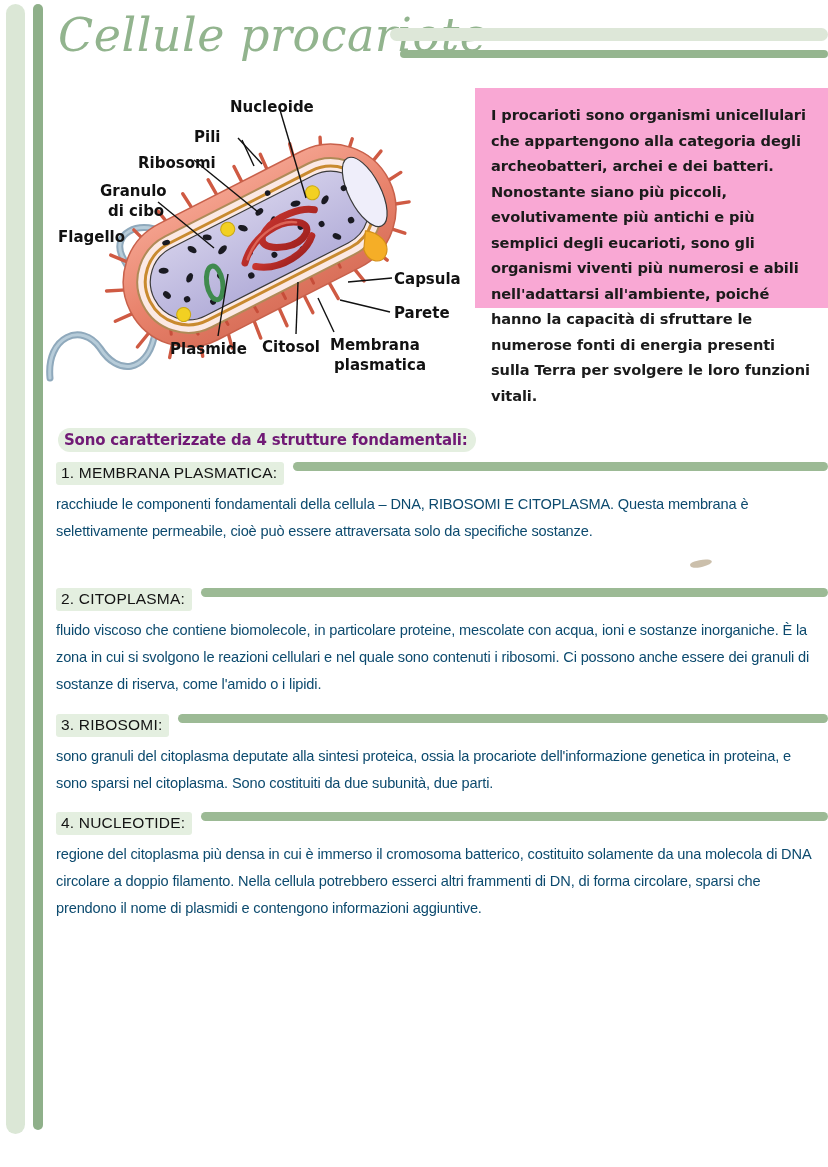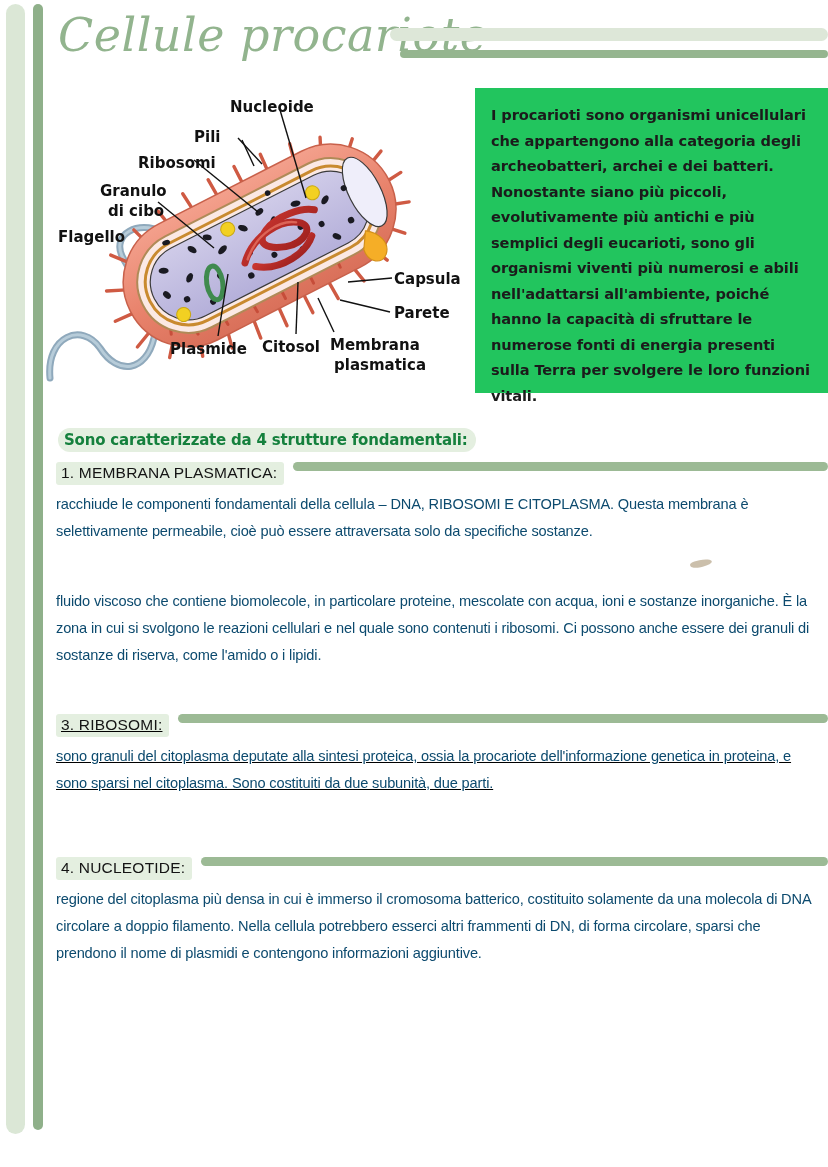--- a/index.html
+++ b/index.html
@@ -76,43 +76,43 @@
     text-decoration: underline;
   }
   .diagram svg { display:block; }
 
   
   .infobox {
     position: absolute;
     left: 475px;
     top: 88px;
     width: 353px;
-    height: 305px;
-    background: #22c55e;
+    height: 220px;
+    background: #f9a8d4;
     box-sizing: border-box;
     padding: 14px 16px 10px 16px;
   }
   .infobox p {
     margin: 0;
     font-family: "DejaVu Sans", sans-serif;
     font-size: 14.6px;
     font-weight: bold;
     line-height: 25.5px;
     color: #1b1b1b;
     letter-spacing: -0.1px;
   }
 
   
   .lead-heading {
     position: absolute;
     left: 58px;
     top: 428px;
     font-size: 15px;
     font-weight: bold;
-    color: #15803d;
+    color: #701a75;
     background: #e4efe0;
     padding: 3px 8px 3px 6px;
     border-radius: 12px;
     letter-spacing: -0.2px;
     font-family: "DejaVu Sans", sans-serif;
   }
 
   
   .section { position: absolute; left: 56px; right: 0; }
   .sec-head-row {
@@ -331,30 +331,34 @@
 
 <div class="section" style="top:462px;">
   <div class="sec-head-row">
     <span class="sec-head">1. MEMBRANA PLASMATICA:</span>
     <span class="sec-rule"></span>
   </div>
   <div class="sec-body">racchiude le componenti fondamentali della cellula – DNA, RIBOSOMI E CITOPLASMA. Questa membrana è selettivamente permeabile, cioè può essere attraversata solo da specifiche sostanze.</div>
 </div>
 
 <div class="section" style="top:588px;">
+  <div class="sec-head-row">
+    <span class="sec-head">2. CITOPLASMA:</span>
+    <span class="sec-rule"></span>
+  </div>
   <div class="sec-body">fluido viscoso che contiene biomolecole, in particolare proteine, mescolate con acqua, ioni e sostanze inorganiche. È la zona in cui si svolgono le reazioni cellulari e nel quale sono contenuti i ribosomi. Ci possono anche essere dei granuli di sostanze di riserva, come l'amido o i lipidi.</div>
 </div>
 
-<div class="section" style="top:714px;text-decoration:underline;">
+<div class="section" style="top:714px;">
   <div class="sec-head-row">
     <span class="sec-head">3. RIBOSOMI:</span>
     <span class="sec-rule"></span>
   </div>
   <div class="sec-body">sono granuli del citoplasma deputate alla sintesi proteica, ossia la procariote dell'informazione genetica in proteina, e sono sparsi nel citoplasma. Sono costituiti da due subunità, due parti.</div>
 </div>
 
-<div class="section" style="top:812px;margin-top:45px;">
+<div class="section" style="top:812px;">
   <div class="sec-head-row">
     <span class="sec-head">4. NUCLEOTIDE:</span>
     <span class="sec-rule"></span>
   </div>
   <div class="sec-body">regione del citoplasma più densa in cui è immerso il cromosoma batterico, costituito solamente da una molecola di DNA circolare a doppio filamento. Nella cellula potrebbero esserci altri frammenti di DN, di forma circolare, sparsi che prendono il nome di plasmidi e contengono informazioni aggiuntive.</div>
 </div>
 
 </body></html>

